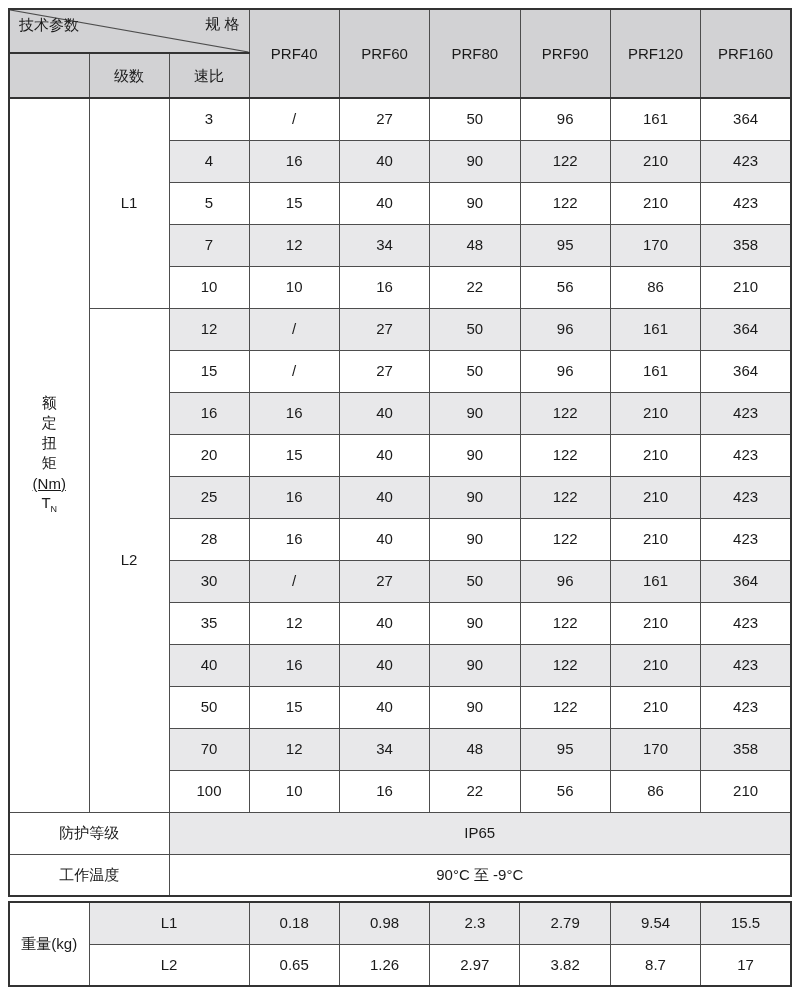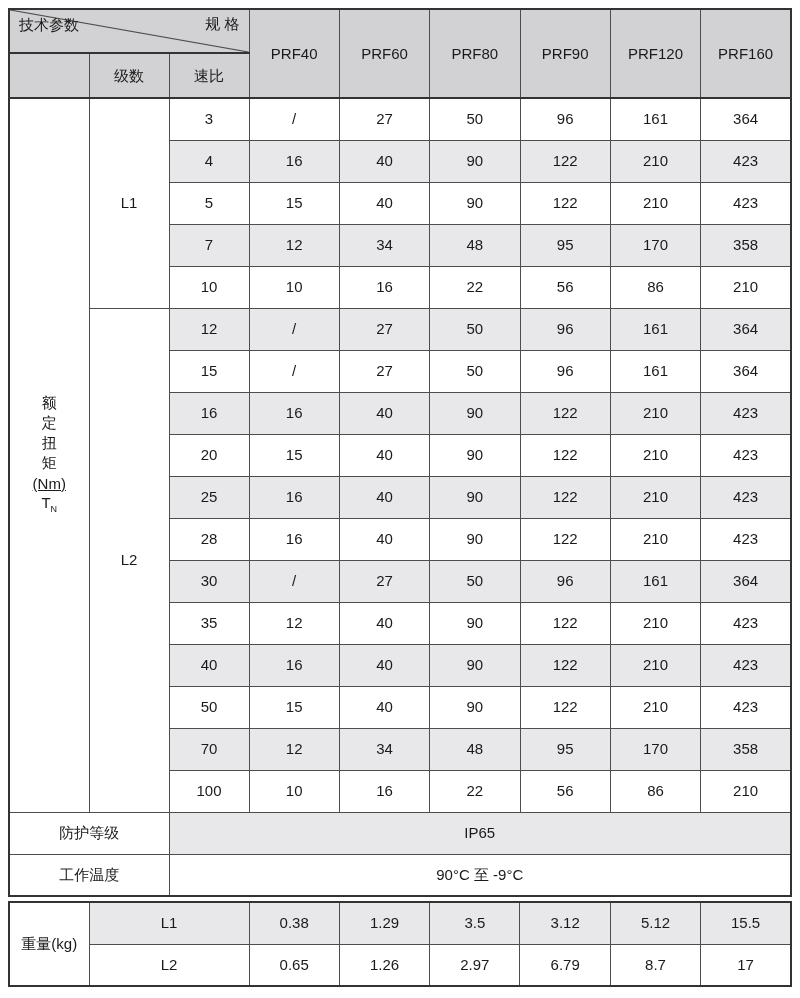--- a/index.html
+++ b/index.html
@@ -278,32 +278,32 @@
         <col>
         <col>
         <col>
         <col>
         <col>
     </colgroup>
     <tbody>
         <tr class="shade">
           <td rowspan="2" class="label-cell">重量(kg)</td>
           <td colspan="2">L1</td>
-          <td>0.38</td>
-          <td>1.29</td>
-          <td>3.5</td>
-          <td>3.12</td>
-          <td>5.12</td>
+          <td>0.18</td>
+          <td>0.98</td>
+          <td>2.3</td>
+          <td>2.79</td>
+          <td>9.54</td>
           <td>15.5</td>
         </tr>
         <tr>
           <td colspan="2">L2</td>
           <td>0.65</td>
           <td>1.26</td>
           <td>2.97</td>
-          <td>6.79</td>
+          <td>3.82</td>
           <td>8.7</td>
           <td>17</td>
         </tr>
       </tbody>
   </table>
 
 </div>
 
 </body></html>

